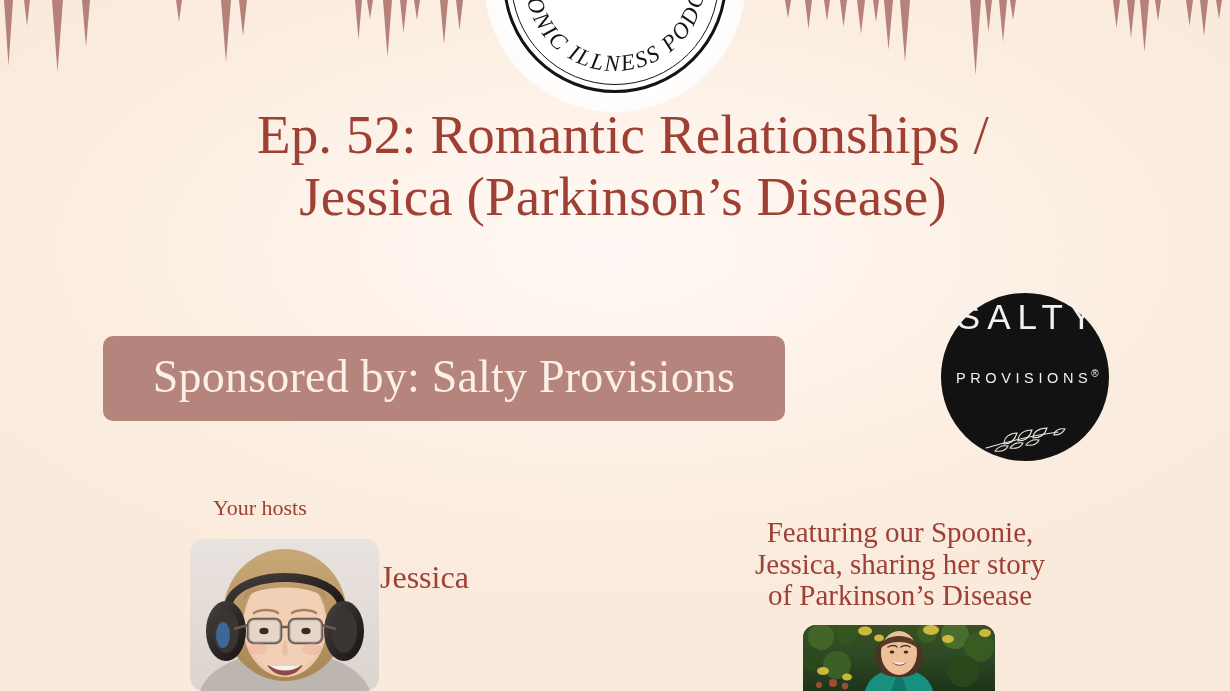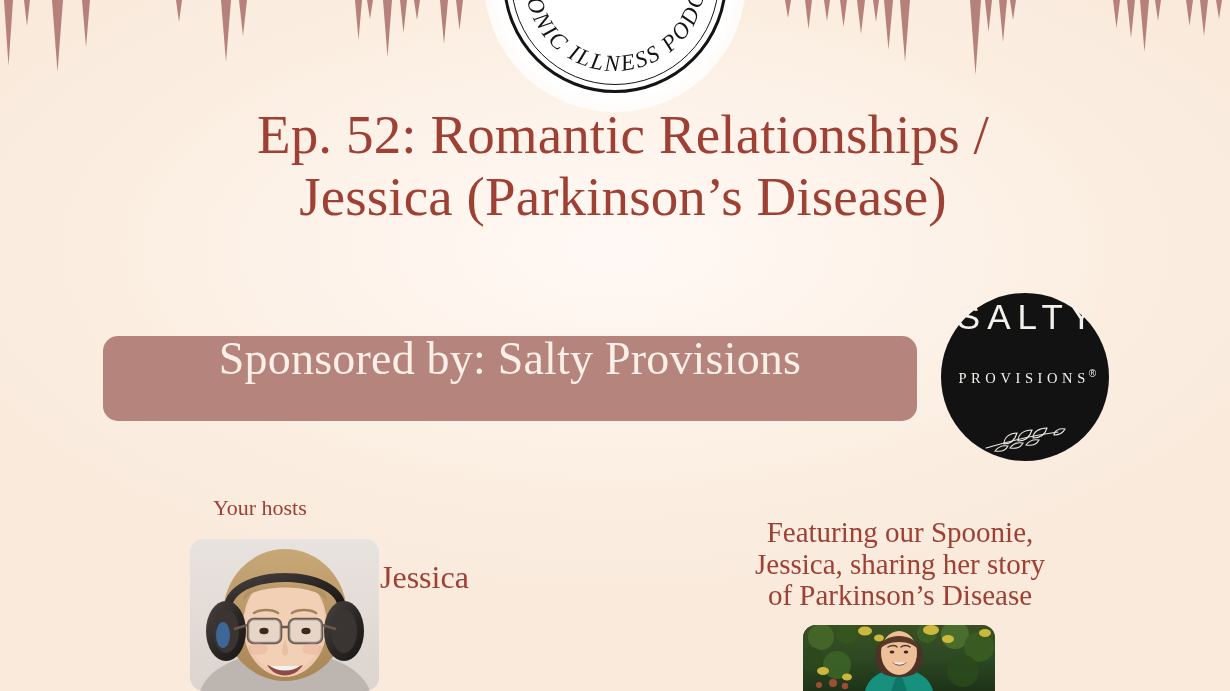--- a/index.html
+++ b/index.html
@@ -63,24 +63,25 @@
     font-weight:400;
     letter-spacing:0.1px;
     white-space:pre-line;
     padding-left:16px;
   }
 
   
   .sponsor-banner {
     position:absolute;
     left:103px; top:336px;
-    width:814px; height:85px;
+    width:682px; height:85px;
     background:#B5847C;
-    border-radius:15px;
+    border-radius:10px;
     display:flex;
+    align-items:center;
     justify-content:center;
   }
   .sponsor-banner-text {
     color:#FBEFE7;
     font-family:"Liberation Serif", serif;
     font-size:46px;
     line-height:1;
     font-weight:400;
     letter-spacing:0.2px;
     padding-bottom:4px;
@@ -108,21 +109,21 @@
     text-indent:7px;
     line-height:1;
     margin-top:-2px;
   }
   .sp-prov-row {
     display:flex; align-items:flex-start;
     margin-top:6px;
   }
   .sp-prov {
     color:#F4F1EC;
-    font-family:Liberation Serif, serif;
+    font-family:Liberation Sans, sans-serif;
     font-size:14.5px;
     font-weight:400;
     letter-spacing:4.6px;
     text-indent:4.6px;
     line-height:1;
   }
   .sp-reg {
     color:#F4F1EC;
     font-family:"Liberation Sans", sans-serif;
     font-size:10px;

